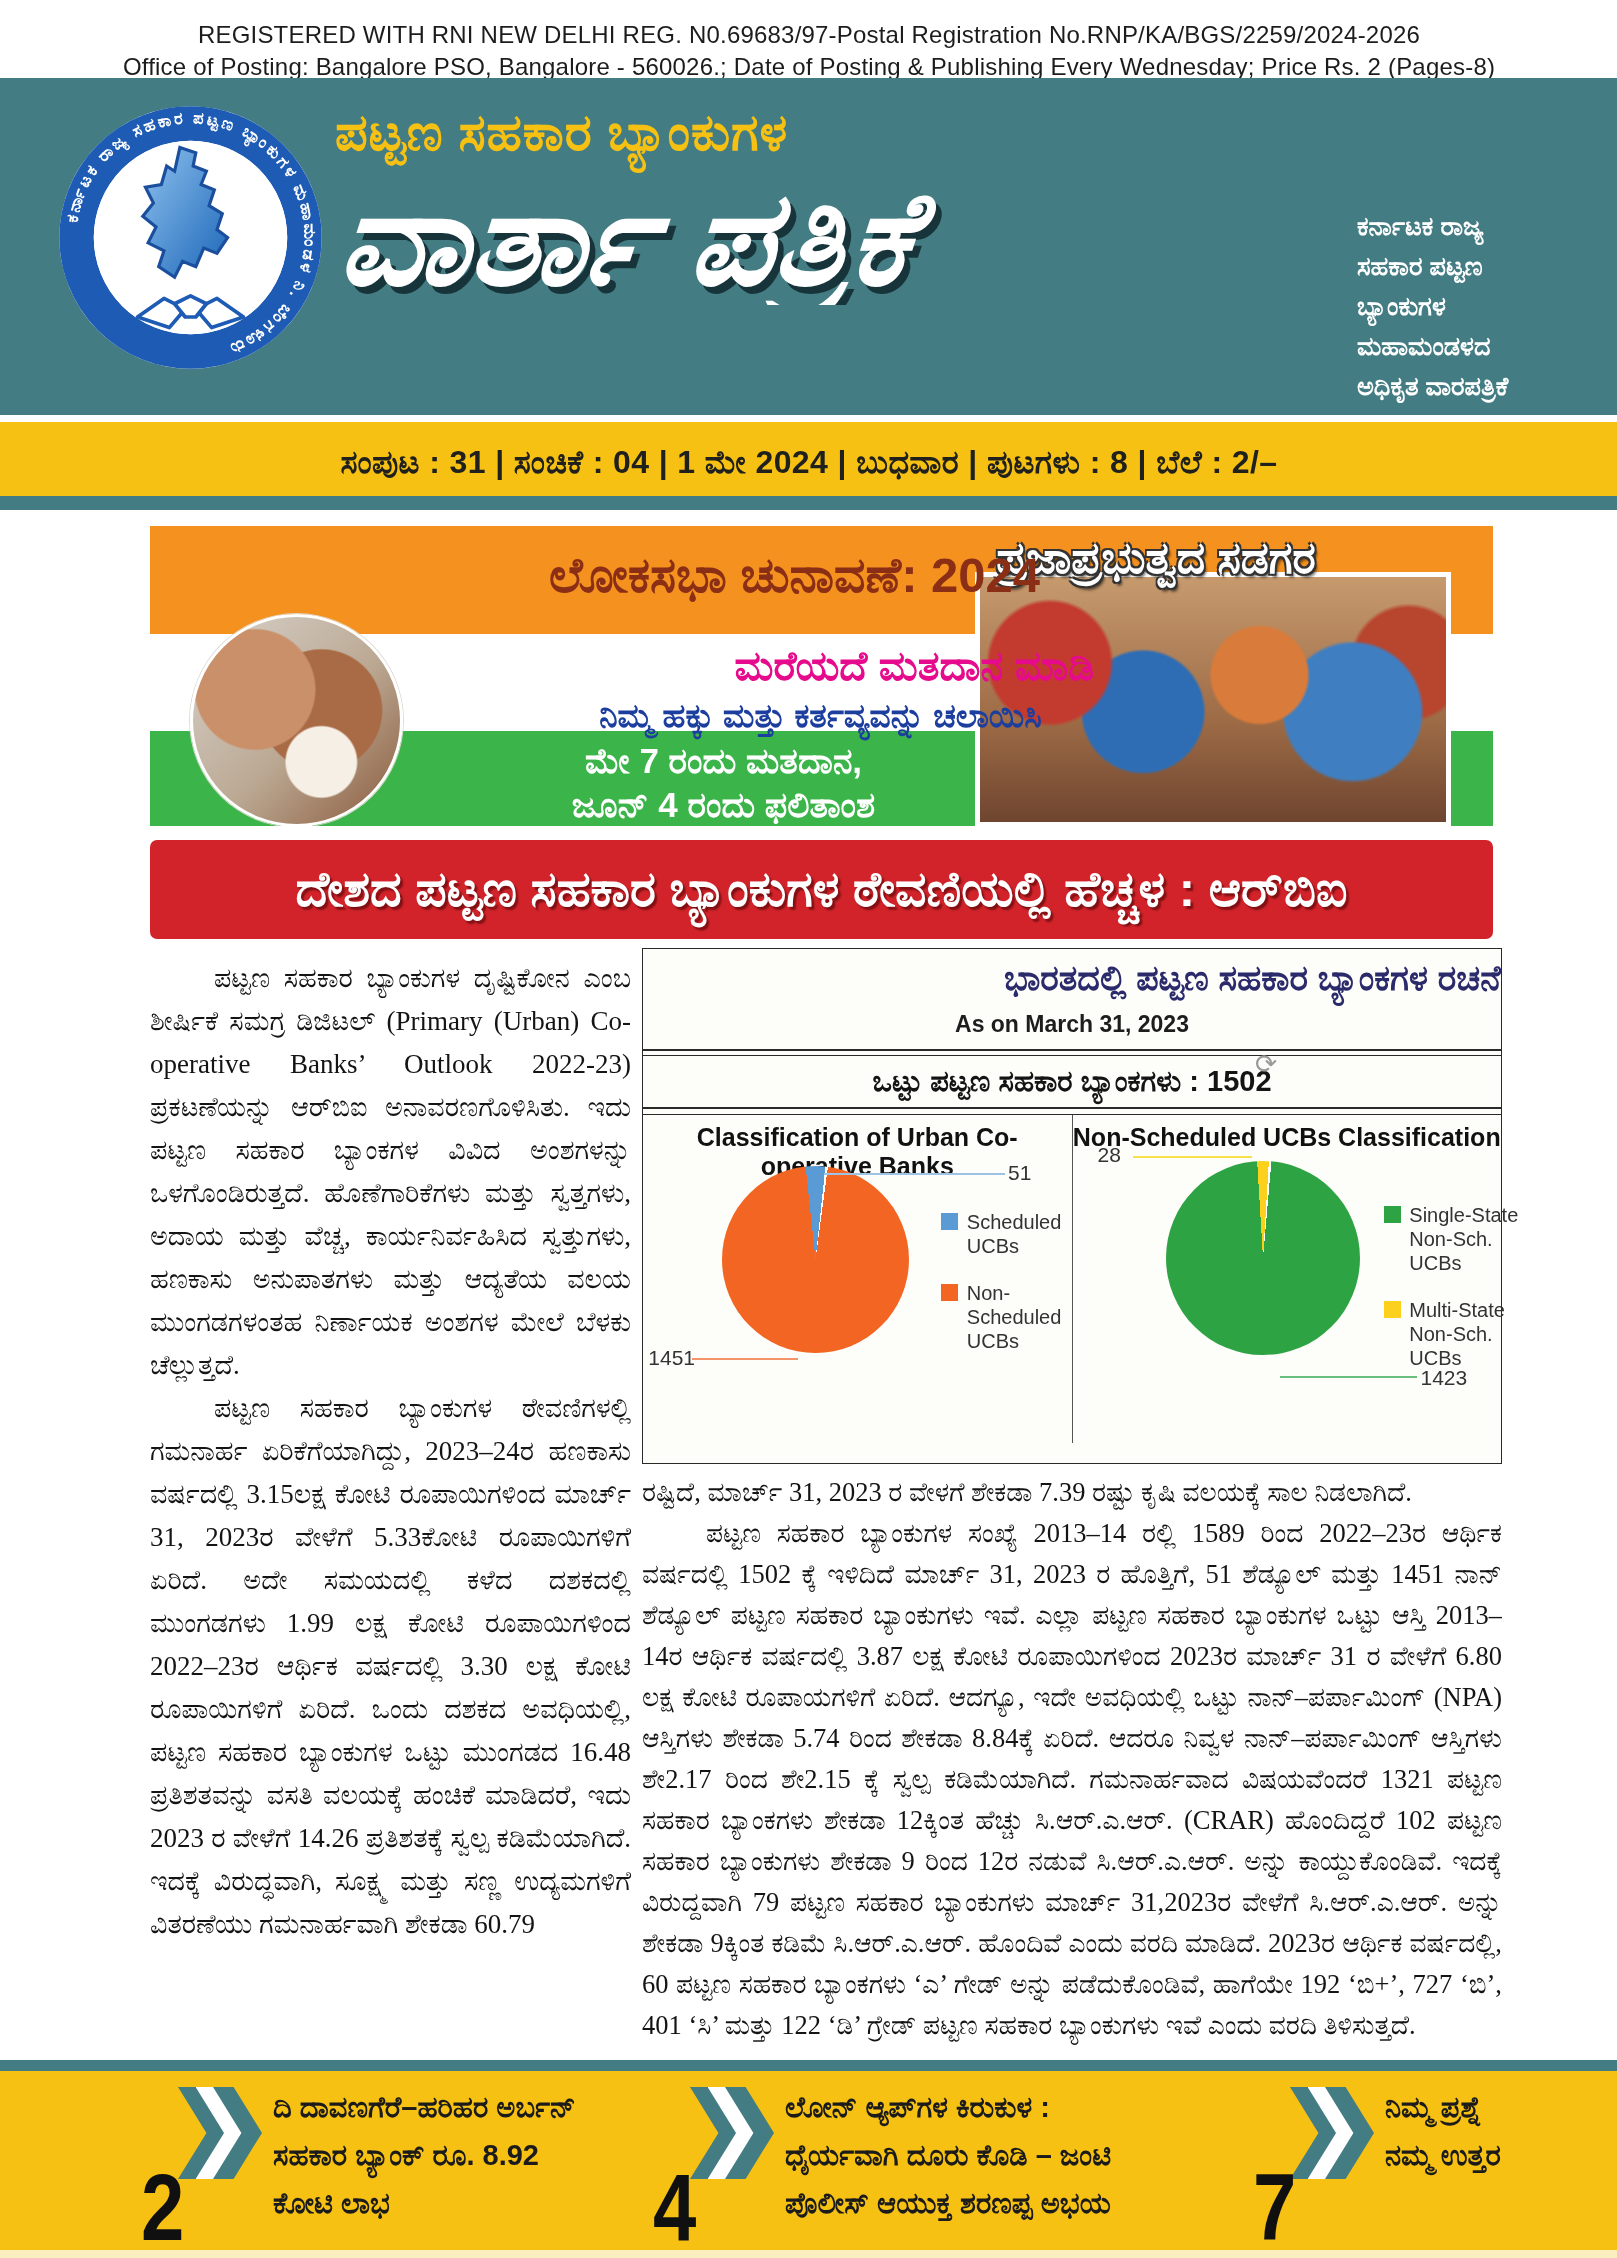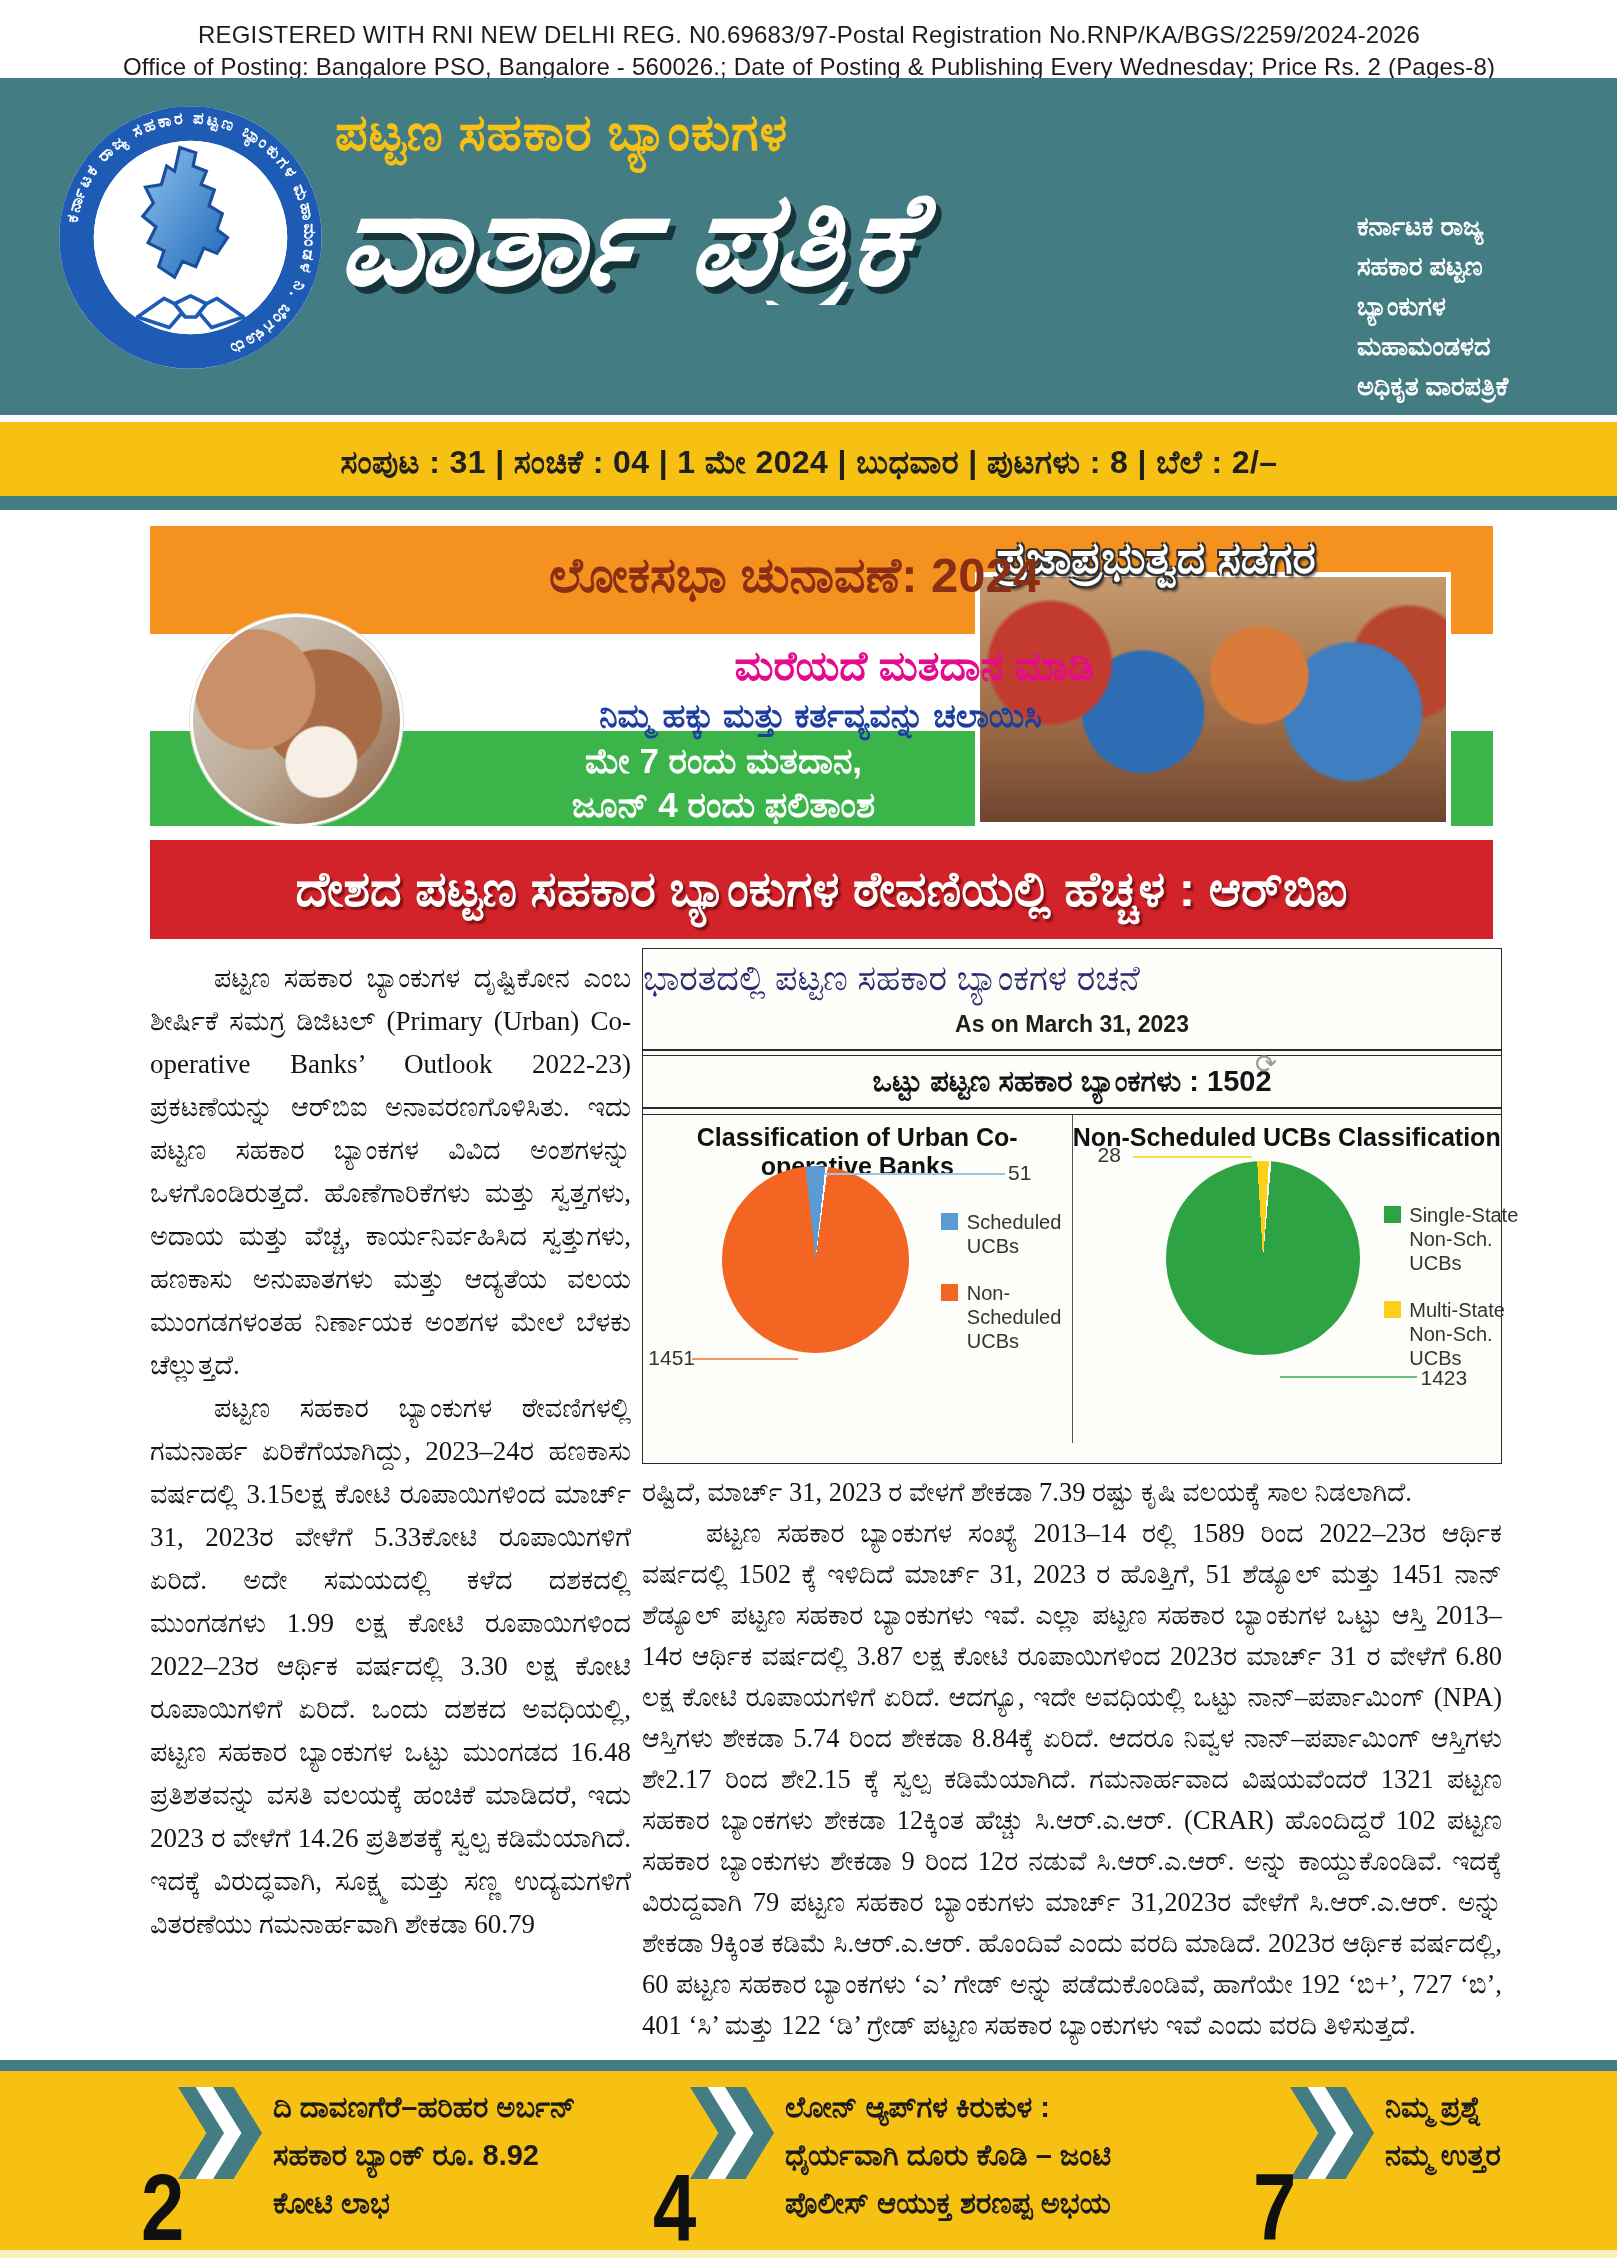--- a/index.html
+++ b/index.html
@@ -48,21 +48,21 @@
   .headline{left:150px;top:840px;width:1343px;height:99px;background:#D2232A;display:flex;align-items:center;justify-content:center;}
   .headline span{font-size:49px;font-weight:900;color:#ffffff;text-shadow:2.6px 2.6px 1.8px rgba(60,0,0,.55);white-space:nowrap;}
   
   .colL{left:150px;top:957px;width:481px;height:1094px;overflow:hidden;}
   .colL p{margin:0;font-family:"Liberation Serif",serif;font-size:27px;line-height:43px;text-align:justify;color:#141414;text-indent:64px;}
   .colR-text{left:642px;top:1472px;width:860px;height:582px;overflow:hidden;}
   .colR-text p{margin:0;font-family:"Liberation Serif",serif;font-size:26.5px;line-height:41px;text-align:justify;color:#141414;}
   .colR-text p.ind{text-indent:64px;}
   
   .chartbox{left:642px;top:948px;width:860px;height:516px;background:#fdfdfa;border:1.8px solid #2a2a2a;box-sizing:border-box;}
-  .ch-title{margin-top:8.8px;text-align:left;font-size:35px;font-weight:normal;color:#2b2a6b;}
+  .ch-title{margin-top:8.8px;text-align:right;font-size:35px;font-weight:bold;color:#2b2a6b;}
   .ch-sub{margin-top:12.4px;text-align:center;font-size:23px;font-weight:bold;color:#1d1d1d;}
   .hr2{height:4.4px;border-top:2.6px solid #2a2a2a;border-bottom:1.8px solid #2a2a2a;margin-top:10.6px;}
   .ch-total{height:51px;display:flex;align-items:center;justify-content:center;font-size:29px;font-weight:bold;color:#141414;}
   .panels{display:flex;height:328px;}
   .panel{position:relative;flex:1;box-sizing:border-box;}
   .panel.pleft{border-right:1.8px solid #555;}
   .p-title{margin-top:8.8px;text-align:center;font-size:25px;font-weight:bold;color:#111;}
   .pie{position:absolute;border-radius:50%;}
   .pie1{left:79px;top:51px;width:187px;height:187px;}
   .pie2{left:93px;top:46px;width:194px;height:194px;}
@@ -144,21 +144,21 @@
   <div class="abs crowdphoto"></div>
   <div class="abs ban-caption">ಪ್ರಜಾಪ್ರಭುತ್ವದ ಸಡಗರ</div>
   <div class="abs ban-title">ಲೋಕಸಭಾ ಚುನಾವಣೆ: 2024</div>
   <div class="abs inkphoto"></div>
   <div class="abs ban-pink">ಮರೆಯದೆ ಮತದಾನ ಮಾಡಿ</div>
   <div class="abs ban-blue">ನಿಮ್ಮ ಹಕ್ಕು ಮತ್ತು ಕರ್ತವ್ಯವನ್ನು ಚಲಾಯಿಸಿ</div>
   <div class="abs ban-g1">ಮೇ 7 ರಂದು ಮತದಾನ,</div>
   <div class="abs ban-g2">ಜೂನ್ 4 ರಂದು ಫಲಿತಾಂಶ</div>
 </div>
 
-<div class="abs headline" style="background: rgb(210, 35, 42);">
+<div class="abs headline" style="background: rgb(210, 35, 42); border-radius: 7px;">
   <span>ದೇಶದ ಪಟ್ಟಣ ಸಹಕಾರ ಬ್ಯಾಂಕುಗಳ ಠೇವಣಿಯಲ್ಲಿ ಹೆಚ್ಚಳ : ಆರ್‌ಬಿಐ</span>
 </div>
 
 <div class="abs colL">
   <p>ಪಟ್ಟಣ ಸಹಕಾರ ಬ್ಯಾಂಕುಗಳ ದೃಷ್ಟಿಕೋನ ಎಂಬ ಶೀರ್ಷಿಕೆ ಸಮಗ್ರ ಡಿಜಿಟಲ್ (Primary (Urban) Co-operative Banks’ Outlook 2022-23) ಪ್ರಕಟಣೆಯನ್ನು ಆರ್‌ಬಿಐ ಅನಾವರಣಗೊಳಿಸಿತು. ಇದು ಪಟ್ಟಣ ಸಹಕಾರ ಬ್ಯಾಂಕಗಳ ವಿವಿದ ಅಂಶಗಳನ್ನು ಒಳಗೊಂಡಿರುತ್ತದೆ. ಹೊಣೆಗಾರಿಕೆಗಳು ಮತ್ತು ಸ್ವತ್ತಗಳು, ಅದಾಯ ಮತ್ತು ವೆಚ್ಚ, ಕಾರ್ಯನಿರ್ವಹಿಸಿದ ಸ್ವತ್ತುಗಳು, ಹಣಕಾಸು ಅನುಪಾತಗಳು ಮತ್ತು ಆದ್ಯತೆಯ ವಲಯ ಮುಂಗಡಗಳಂತಹ ನಿರ್ಣಾಯಕ ಅಂಶಗಳ ಮೇಲೆ ಬೆಳಕು ಚೆಲ್ಲುತ್ತದೆ.</p>
   <p>ಪಟ್ಟಣ ಸಹಕಾರ ಬ್ಯಾಂಕುಗಳ ಠೇವಣಿಗಳಲ್ಲಿ ಗಮನಾರ್ಹ ಏರಿಕೆಗೆಯಾಗಿದ್ದು, 2023–24ರ ಹಣಕಾಸು ವರ್ಷದಲ್ಲಿ 3.15ಲಕ್ಷ ಕೋಟಿ ರೂಪಾಯಿಗಳಿಂದ ಮಾರ್ಚ್ 31, 2023ರ ವೇಳೆಗೆ 5.33ಕೋಟಿ ರೂಪಾಯಿಗಳಿಗೆ ಏರಿದೆ. ಅದೇ ಸಮಯದಲ್ಲಿ ಕಳೆದ ದಶಕದಲ್ಲಿ ಮುಂಗಡಗಳು 1.99 ಲಕ್ಷ ಕೋಟಿ ರೂಪಾಯಿಗಳಿಂದ 2022–23ರ ಆರ್ಥಿಕ ವರ್ಷದಲ್ಲಿ 3.30 ಲಕ್ಷ ಕೋಟಿ ರೂಪಾಯಿಗಳಿಗೆ ಏರಿದೆ. ಒಂದು ದಶಕದ ಅವಧಿಯಲ್ಲಿ, ಪಟ್ಟಣ ಸಹಕಾರ ಬ್ಯಾಂಕುಗಳ ಒಟ್ಟು ಮುಂಗಡದ 16.48 ಪ್ರತಿಶತವನ್ನು ವಸತಿ ವಲಯಕ್ಕೆ ಹಂಚಿಕೆ ಮಾಡಿದರೆ, ಇದು 2023 ರ ವೇಳೆಗೆ 14.26 ಪ್ರತಿಶತಕ್ಕೆ ಸ್ವಲ್ಪ ಕಡಿಮೆಯಾಗಿದೆ. ಇದಕ್ಕೆ ವಿರುದ್ಧವಾಗಿ, ಸೂಕ್ಷ್ಮ ಮತ್ತು ಸಣ್ಣ ಉದ್ಯಮಗಳಿಗೆ ವಿತರಣೆಯು ಗಮನಾರ್ಹವಾಗಿ ಶೇಕಡಾ 60.79</p>
 </div>
 
 <div class="abs chartbox">
   <div class="ch-title">ಭಾರತದಲ್ಲಿ ಪಟ್ಟಣ ಸಹಕಾರ ಬ್ಯಾಂಕಗಳ ರಚನೆ</div>

